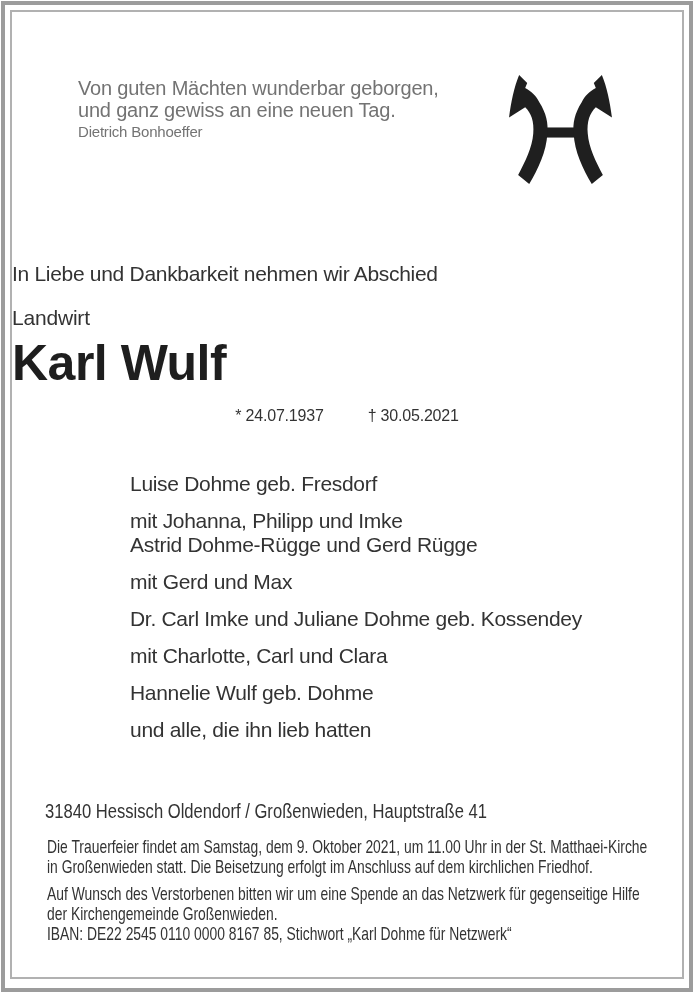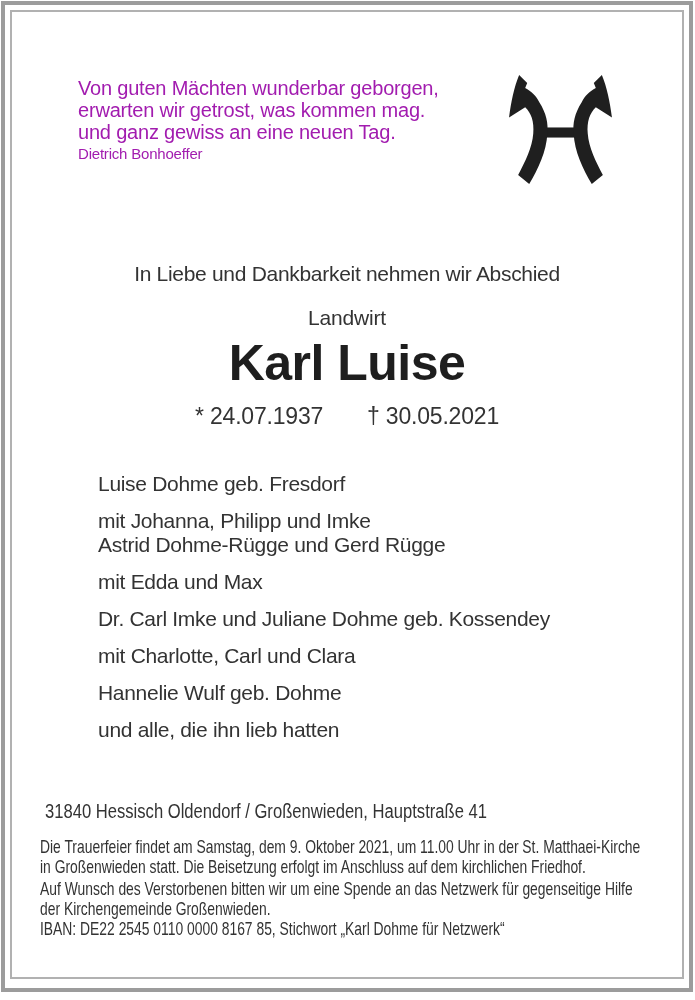--- a/index.html
+++ b/index.html
@@ -14,98 +14,97 @@
   }
   .inner-frame {
     position:absolute; left:5px; top:5px; right:5px; bottom:9px;
     border:2px solid #b1b1b1; box-sizing:border-box;
   }
   .content { position:absolute; inset:0; color:#323232; }
 
   .masthead { position:relative; height:250px; }
   .quote {
     position:absolute; left:66px; top:65px;
-    font-size:20px; line-height:22px; letter-spacing:-0.2px; color:#a21caf;
+    font-size:20px; line-height:22px; letter-spacing:-0.2px; color:#737373;
   }
   .quote-attribution { font-size:15px; line-height:19px; margin-top:1px; }
   .brand { position:absolute; left:493px; top:63px; width:111px; height:113px; }
 
-  .header { text-align:center; color:#333333; }
+  .header { color:#333333; }
   .intro-line { font-size:21px; line-height:24px; letter-spacing:-0.3px; }
   .profession { font-size:21px; line-height:24px; margin-top:20px; letter-spacing:-0.2px; }
   .deceased-name {
     margin:6px 0 0 0; font-size:50px; line-height:54px; font-weight:bold;
     color:#1e1e1e; letter-spacing:-0.5px;
   }
   .dates {
-    margin-top:14px; font-size:23px; line-height:24px; letter-spacing:-0.2px;
+    margin-top:14px; font-size:16px; line-height:24px; letter-spacing:-0.2px;
     display:flex; justify-content:center; gap:44px;
   }
 
-  .family { margin:44px 0 0 86px; font-size:21px; letter-spacing:-0.3px; color:#333333; }
+  .family { margin:44px 0 0 118px; font-size:21px; letter-spacing:-0.3px; color:#333333; }
   .family-group { line-height:24px; margin:0 0 13px 0; }
 
   .address {
     margin:57px 0 0 33px; font-size:20px; line-height:24px;
     white-space:nowrap; transform:scaleX(0.83); transform-origin:0 50%;
     color:#333333;
   }
 
   .footer { margin-top:14px; margin-left:28px; font-size:19px; color:#333333; }
-  .footer-block { margin:0; }
+  .footer-block { margin:7px; }
   .footer-block + .footer-block { margin-top:2px; }
   .footer-line {
     line-height:20px; white-space:nowrap;
     transform:scaleX(0.73); transform-origin:0 50%;
   }
 </style>
 </head>
 <body>
 
 <div class="outer-frame">
   <div class="inner-frame">
     <div class="content">
 
       <div class="masthead">
         <div class="quote">
           <div>Von guten Mächten wunderbar geborgen,</div>
-          <div>erwarten wir getrost, was kommen mag.</div>
           <div>und ganz gewiss an eine neuen Tag.</div>
           <div class="quote-attribution">Dietrich Bonhoeffer</div>
         </div>
 
         <svg class="brand" viewBox="0 0 110 112" aria-hidden="true">
           <g fill="#1f1f1f">
             <rect x="34" y="52" width="42" height="10"></rect>
             <path id="hh" d="M 14,0 L 22,8 L 20,13 C 26,16 31,21 34,27 C 41,38 43,48 42,58 C 41,76 33,93 24,108 L 13,99 C 20,86 27,72 28,58 C 29,46 26,38 20,32 L 4,42 C 6,27 9,12 14,0 Z"></path>
             <use href="#hh" transform="translate(110,0) scale(-1,1)"></use>
           </g>
         </svg>
       </div>
 
       <div class="header">
         <div class="intro-line">In Liebe und Dankbarkeit nehmen wir Abschied</div>
         <div class="profession">Landwirt</div>
-        <h1 class="deceased-name">Karl Luise</h1>
+        <h1 class="deceased-name">Karl Wulf</h1>
         <div class="dates">
           <span>* 24.07.1937</span>
           <span>† 30.05.2021</span>
         </div>
       </div>
 
       <div class="family">
         <div class="family-group">
           <div>Luise Dohme geb. Fresdorf</div>
         </div>
         <div class="family-group">
           <div>mit Johanna, Philipp und Imke</div>
           <div>Astrid Dohme-Rügge und Gerd Rügge</div>
         </div>
         <div class="family-group">
-          <div>mit Edda und Max</div>
+          <div>mit Gerd und Max</div>
         </div>
         <div class="family-group">
           <div>Dr. Carl Imke und Juliane Dohme geb. Kossendey</div>
         </div>
         <div class="family-group">
           <div>mit Charlotte, Carl und Clara</div>
         </div>
         <div class="family-group">
           <div>Hannelie Wulf geb. Dohme</div>
         </div>

